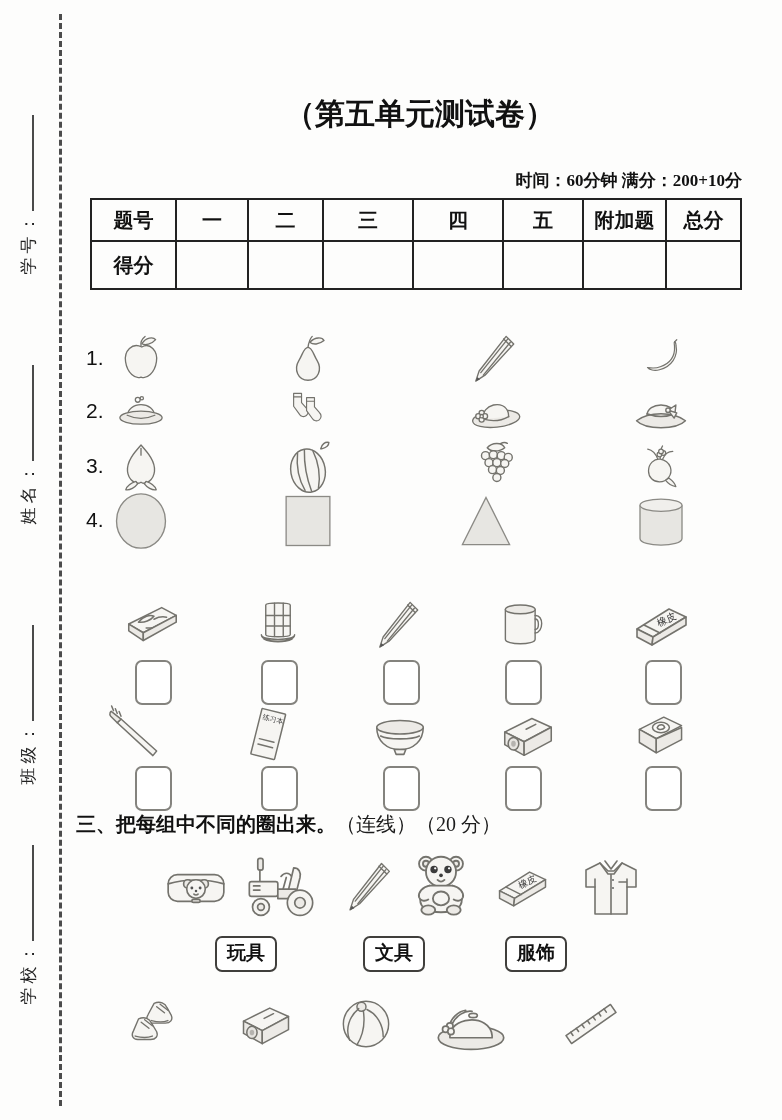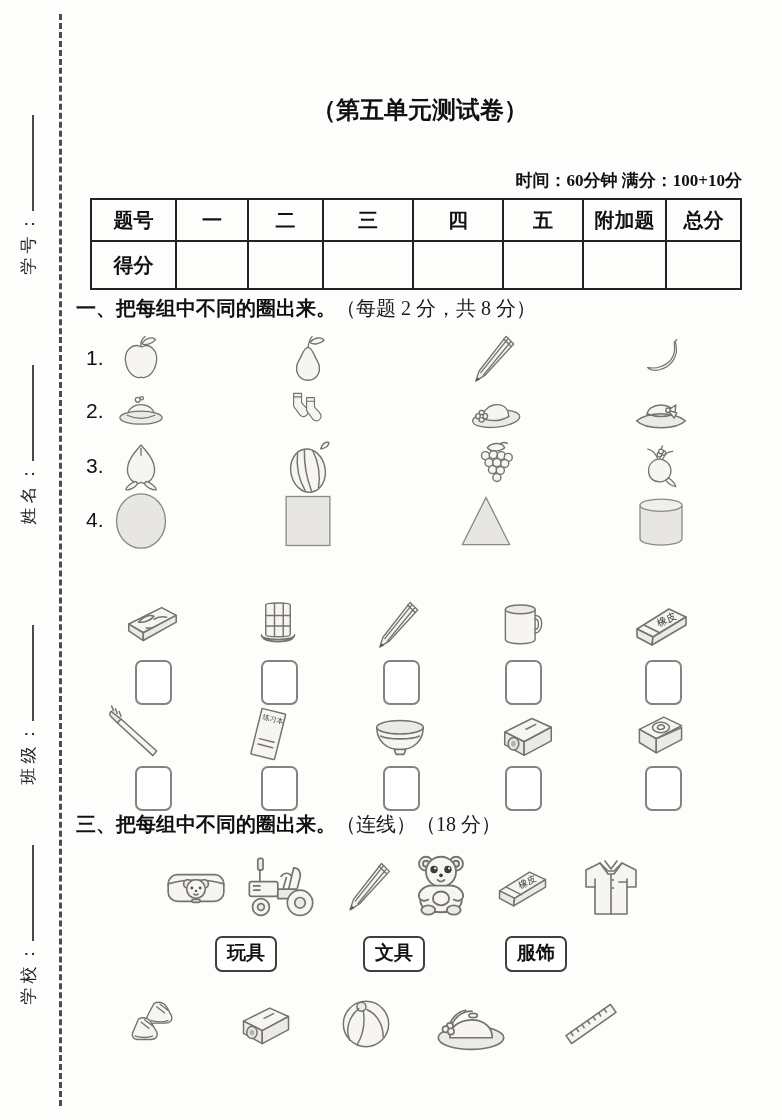--- a/index.html
+++ b/index.html
@@ -13,21 +13,21 @@
             transform:rotate(-90deg); transform-origin:center;
             display:flex; align-items:baseline; white-space:nowrap;
             font-family:"Liberation Sans",sans-serif; font-size:17px; color:#222;
             letter-spacing:4px; justify-content:center; }
   .vblank { display:inline-block; width:96px; height:1em; border-bottom:2px solid #4a4a4a; }
 
   
   .hd-title { position:absolute; top:22px; left:70px; width:700px; text-align:center;
               font-size:43px; font-weight:700; letter-spacing:1px; }
   .hd-sub   { position:absolute; top:94px; left:70px; width:700px; text-align:center;
-              font-size:24px; font-weight:600; }
+              font-size:30px; font-weight:600; }
   .hd-meta  { position:absolute; top:169px; left:70px; width:672px; text-align:right;
               font-size:17px; font-weight:600; }
 
   
   table.score { position:absolute; top:198px; left:90px; border-collapse:collapse; table-layout:fixed; }
   .score td { border:2px solid #222; text-align:center; padding:0;
               font-family:"Liberation Sans",sans-serif; font-weight:700; font-size:20px; }
   .score tr.r1 td { height:40px; }
   .score tr.r2 td { height:46px; }
 
@@ -315,21 +315,21 @@
   <div class="vfield" style="top:692px">
     <span>班级：</span>
       <span class="vblank"></span>
   </div>
   <div class="vfield" style="top:912px">
     <span>学校：</span>
       <span class="vblank"></span>
   </div>
 
   <div class="hd-sub">（第五单元测试卷）</div>
-  <div class="hd-meta">时间：60分钟  满分：100+10分</div>
+  <div class="hd-meta">时间：60分钟  满分：200+10分</div>
 
   <table class="score">
     <colgroup>
       <col style="width:85px">
         <col style="width:72px">
         <col style="width:75px">
         <col style="width:90px">
       <col style="width:90px">
         <col style="width:80px">
         <col style="width:83px">
@@ -352,23 +352,20 @@
       <td></td>
       <td></td>
       <td></td>
       <td></td>
       <td></td>
       <td></td>
     </tr>
   </tbody>
     </table>
 
-  <div class="sec-head" style="left:76px;top:295px">
-    <span class="t">一、把每组中不同的圈出来。</span><span class="n">（每题 2 分，共 8 分）</span>
-  </div>
 
   <div class="qnum" style="left:86px;top:346px">1.</div>
   <div class="slot" style="left:95px;top:332px;width:92px;height:56px">
       <svg width="52" height="52">
         <use href="#i-apple"></use>
       </svg>
     </div>
   <div class="slot" style="left:262px;top:332px;width:92px;height:56px">
       <svg width="54" height="54">
         <use href="#i-pear"></use>
@@ -510,21 +507,21 @@
       </svg>
     </div>
 
   <div class="ansbox" style="left:135px;top:766px"></div>
   <div class="ansbox" style="left:261px;top:766px"></div>
   <div class="ansbox" style="left:383px;top:766px"></div>
   <div class="ansbox" style="left:505px;top:766px"></div>
   <div class="ansbox" style="left:645px;top:766px"></div>
 
   <div class="sec-head" style="left:76px;top:811px">
-    <span class="t">三、把每组中不同的圈出来。</span><span class="n">（连线）（18 分）</span>
+    <span class="t">三、把每组中不同的圈出来。</span><span class="n">（连线）（20 分）</span>
   </div>
 
   <div class="slot" style="left:158px;top:842px;width:76px;height:92px">
       <svg width="66" height="66">
         <use href="#i-case"></use>
       </svg>
     </div>
   <div class="slot" style="left:243px;top:842px;width:76px;height:92px">
       <svg width="76" height="68">
         <use href="#i-tractor"></use>

